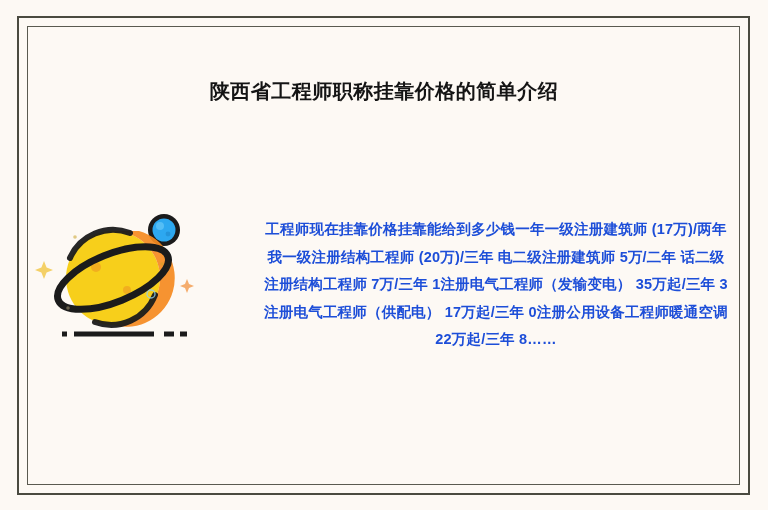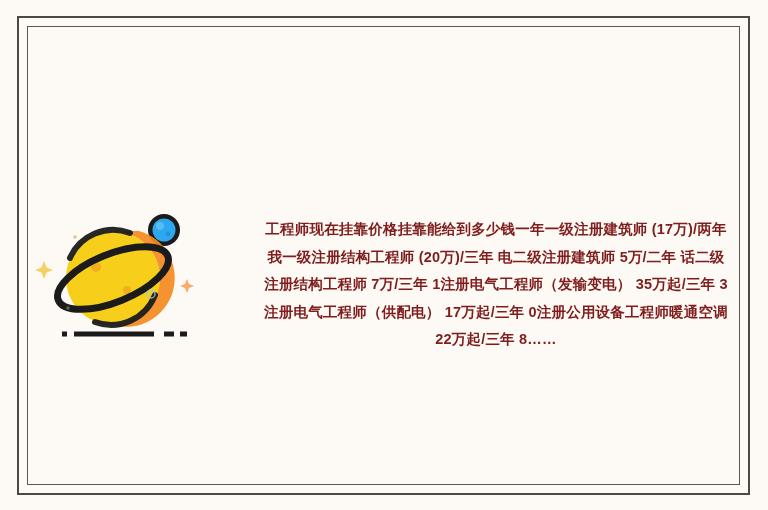--- a/index.html
+++ b/index.html
@@ -73,33 +73,34 @@
 
   
   .body-text {
     position: absolute;
     left: 263px;
     top: 216px;
     width: 466px;
     text-align: center;
     font-size: 14.5px;
     font-weight: bold;
-    color: #7f1d1d;
+    color: #1d4ed8;
     line-height: 27.5px;
     letter-spacing: 0.2px;
   }
 </style>
 </head>
 <body>
 
 <div class="page">
 
   <div class="frame-outer"></div>
   <div class="frame-inner"></div>
 
+  <div class="title">陕西省工程师职称挂靠价格的简单介绍</div>
 
   <div class="illustration">
     <svg viewBox="0 0 196 146" xmlns="http://www.w3.org/2000/svg">
 
       <circle cx="130" cy="32" r="16" fill="#1b1b1b"></circle>
       <circle cx="130" cy="32" r="11.5" fill="#2da8f0"></circle>
       <circle cx="126" cy="28" r="4" fill="#63c6f7" opacity="0.75"></circle>
       <circle cx="134" cy="36" r="2.4" fill="#1b7fc4" opacity="0.5"></circle>
 
       <circle cx="79" cy="80" r="47" fill="#f7cf1b"></circle>

